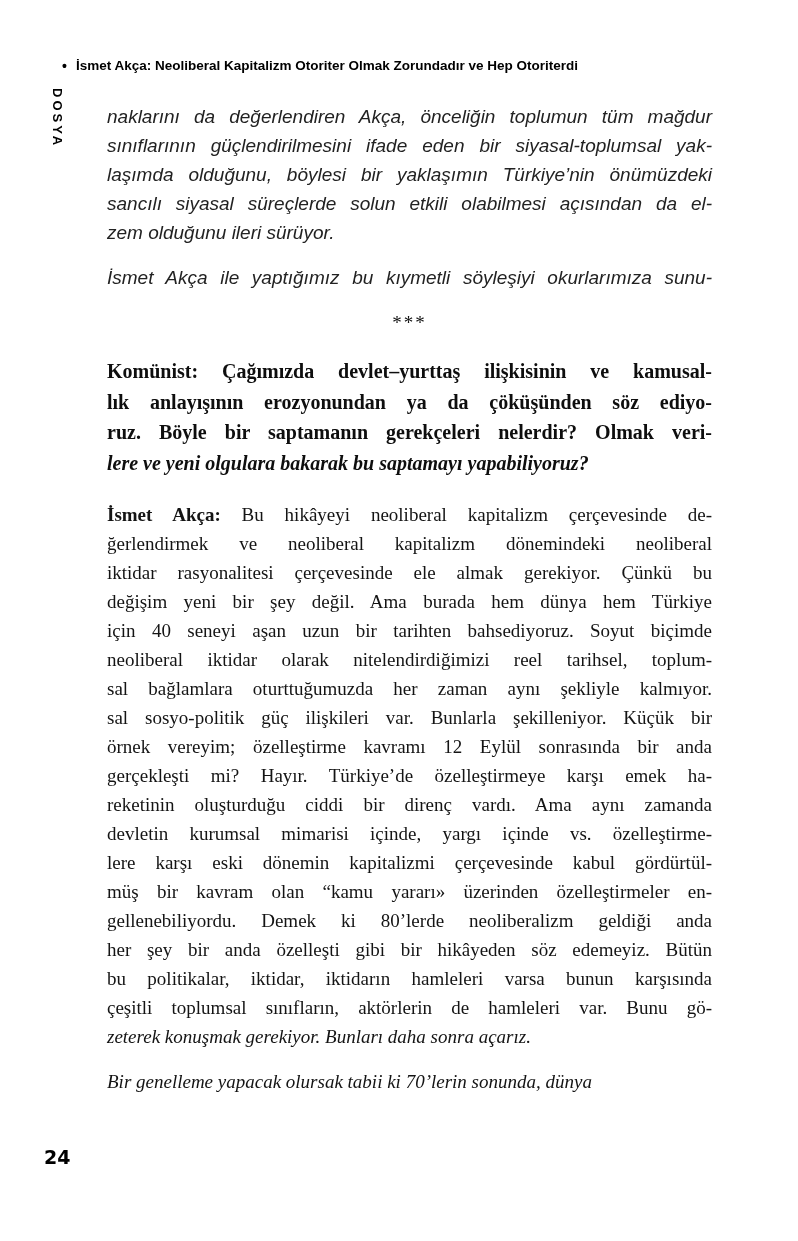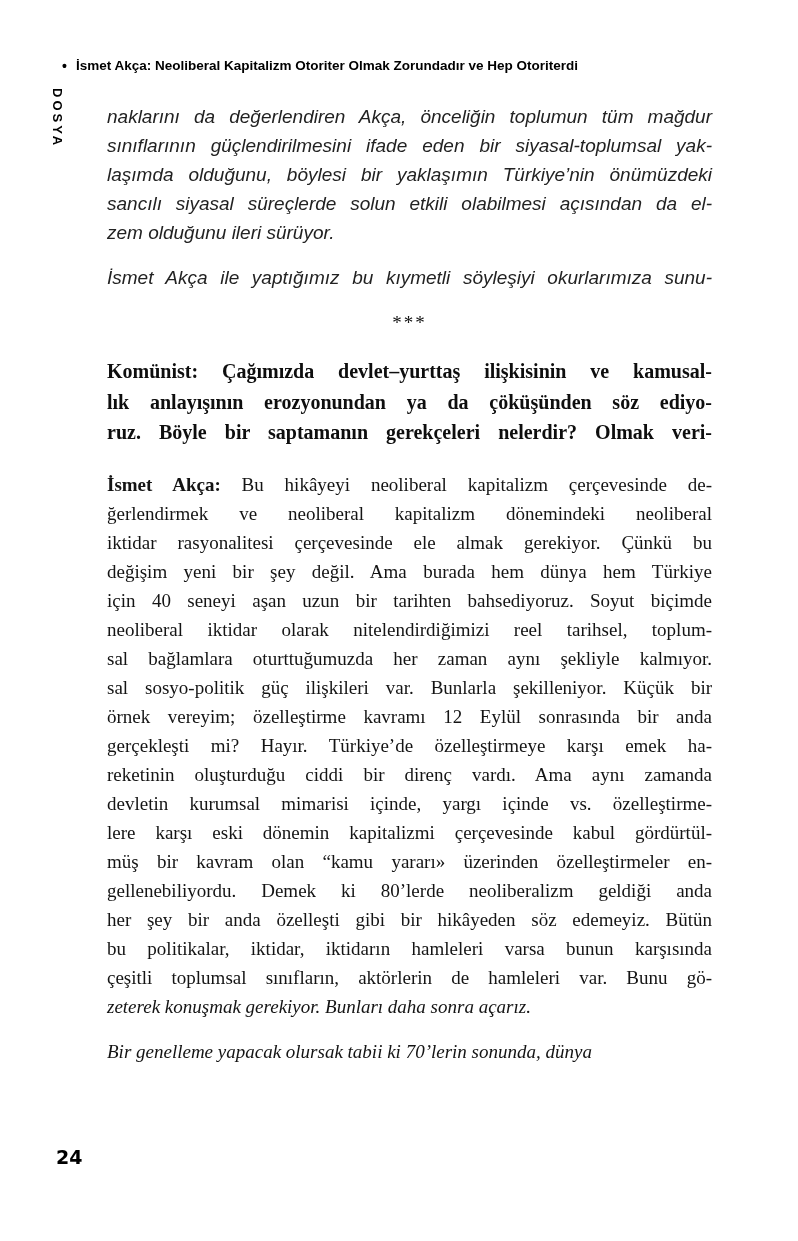--- a/index.html
+++ b/index.html
@@ -83,21 +83,20 @@
   .sepline { text-align: center; }
   strong.lead { font-weight: bold; }
   .page-number {
     position: absolute;
     left: 44px;
     top: 1146px;
     font-family: "DejaVu Sans", sans-serif;
     font-weight: bold;
     font-size: 19px;
     color: #000;
-    margin-left: 12px;
   }
 </style>
 </head>
 <body>
 
 <div class="page">
 
   <div class="header">
     <span class="bullet">•</span>
     <span>İsmet Akça: Neoliberal Kapitalizm Otoriter Olmak Zorundadır ve Hep Otoriterdi</span>
@@ -116,20 +115,21 @@
       <div class="para italic">
         <div class="line">İsmet Akça ile yaptığımız bu kıymetli söyleşiyi okurlarımıza sunu-</div>
       </div>
       <div class="para separator">
         <div class="sepline">***</div>
       </div>
       <div class="para bold">
         <div class="line">Komünist: Çağımızda devlet–yurttaş ilişkisinin ve kamusal-</div>
         <div class="line">lık anlayışının erozyonundan ya da çöküşünden söz ediyo-</div>
         <div class="line">ruz. Böyle bir saptamanın gerekçeleri nelerdir? Olmak veri-</div>
+        <div class="line last">lere ve yeni olgulara bakarak bu saptamayı yapabiliyoruz?</div>
       </div>
       <div class="para serif">
         <div class="line"><strong class="lead">İsmet Akça: </strong>Bu hikâyeyi neoliberal kapitalizm çerçevesinde de-</div>
         <div class="line">ğerlendirmek ve neoliberal kapitalizm dönemindeki neoliberal</div>
         <div class="line">iktidar rasyonalitesi çerçevesinde ele almak gerekiyor. Çünkü bu</div>
         <div class="line">değişim yeni bir şey değil. Ama burada hem dünya hem Türkiye</div>
         <div class="line">için 40 seneyi aşan uzun bir tarihten bahsediyoruz. Soyut biçimde</div>
         <div class="line">neoliberal iktidar olarak nitelendirdiğimizi reel tarihsel, toplum-</div>
         <div class="line">sal bağlamlara oturttuğumuzda her zaman aynı şekliyle kalmıyor.</div>
         <div class="line">sal sosyo-politik güç ilişkileri var. Bunlarla şekilleniyor. Küçük bir</div>

